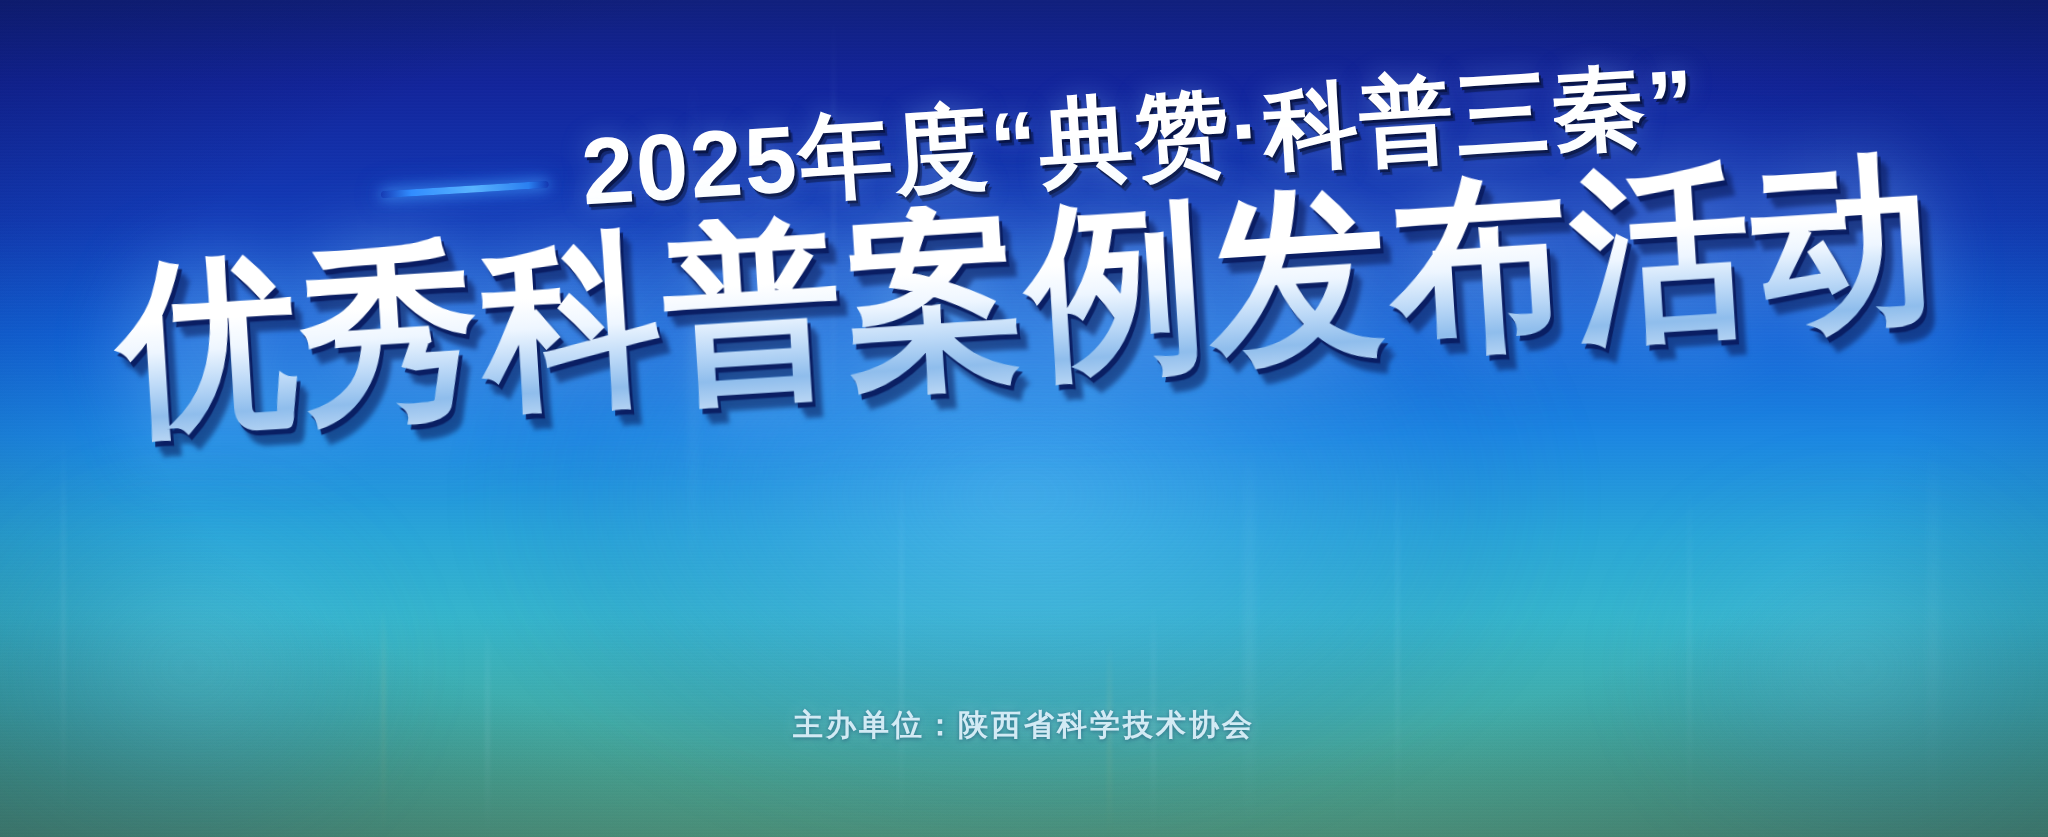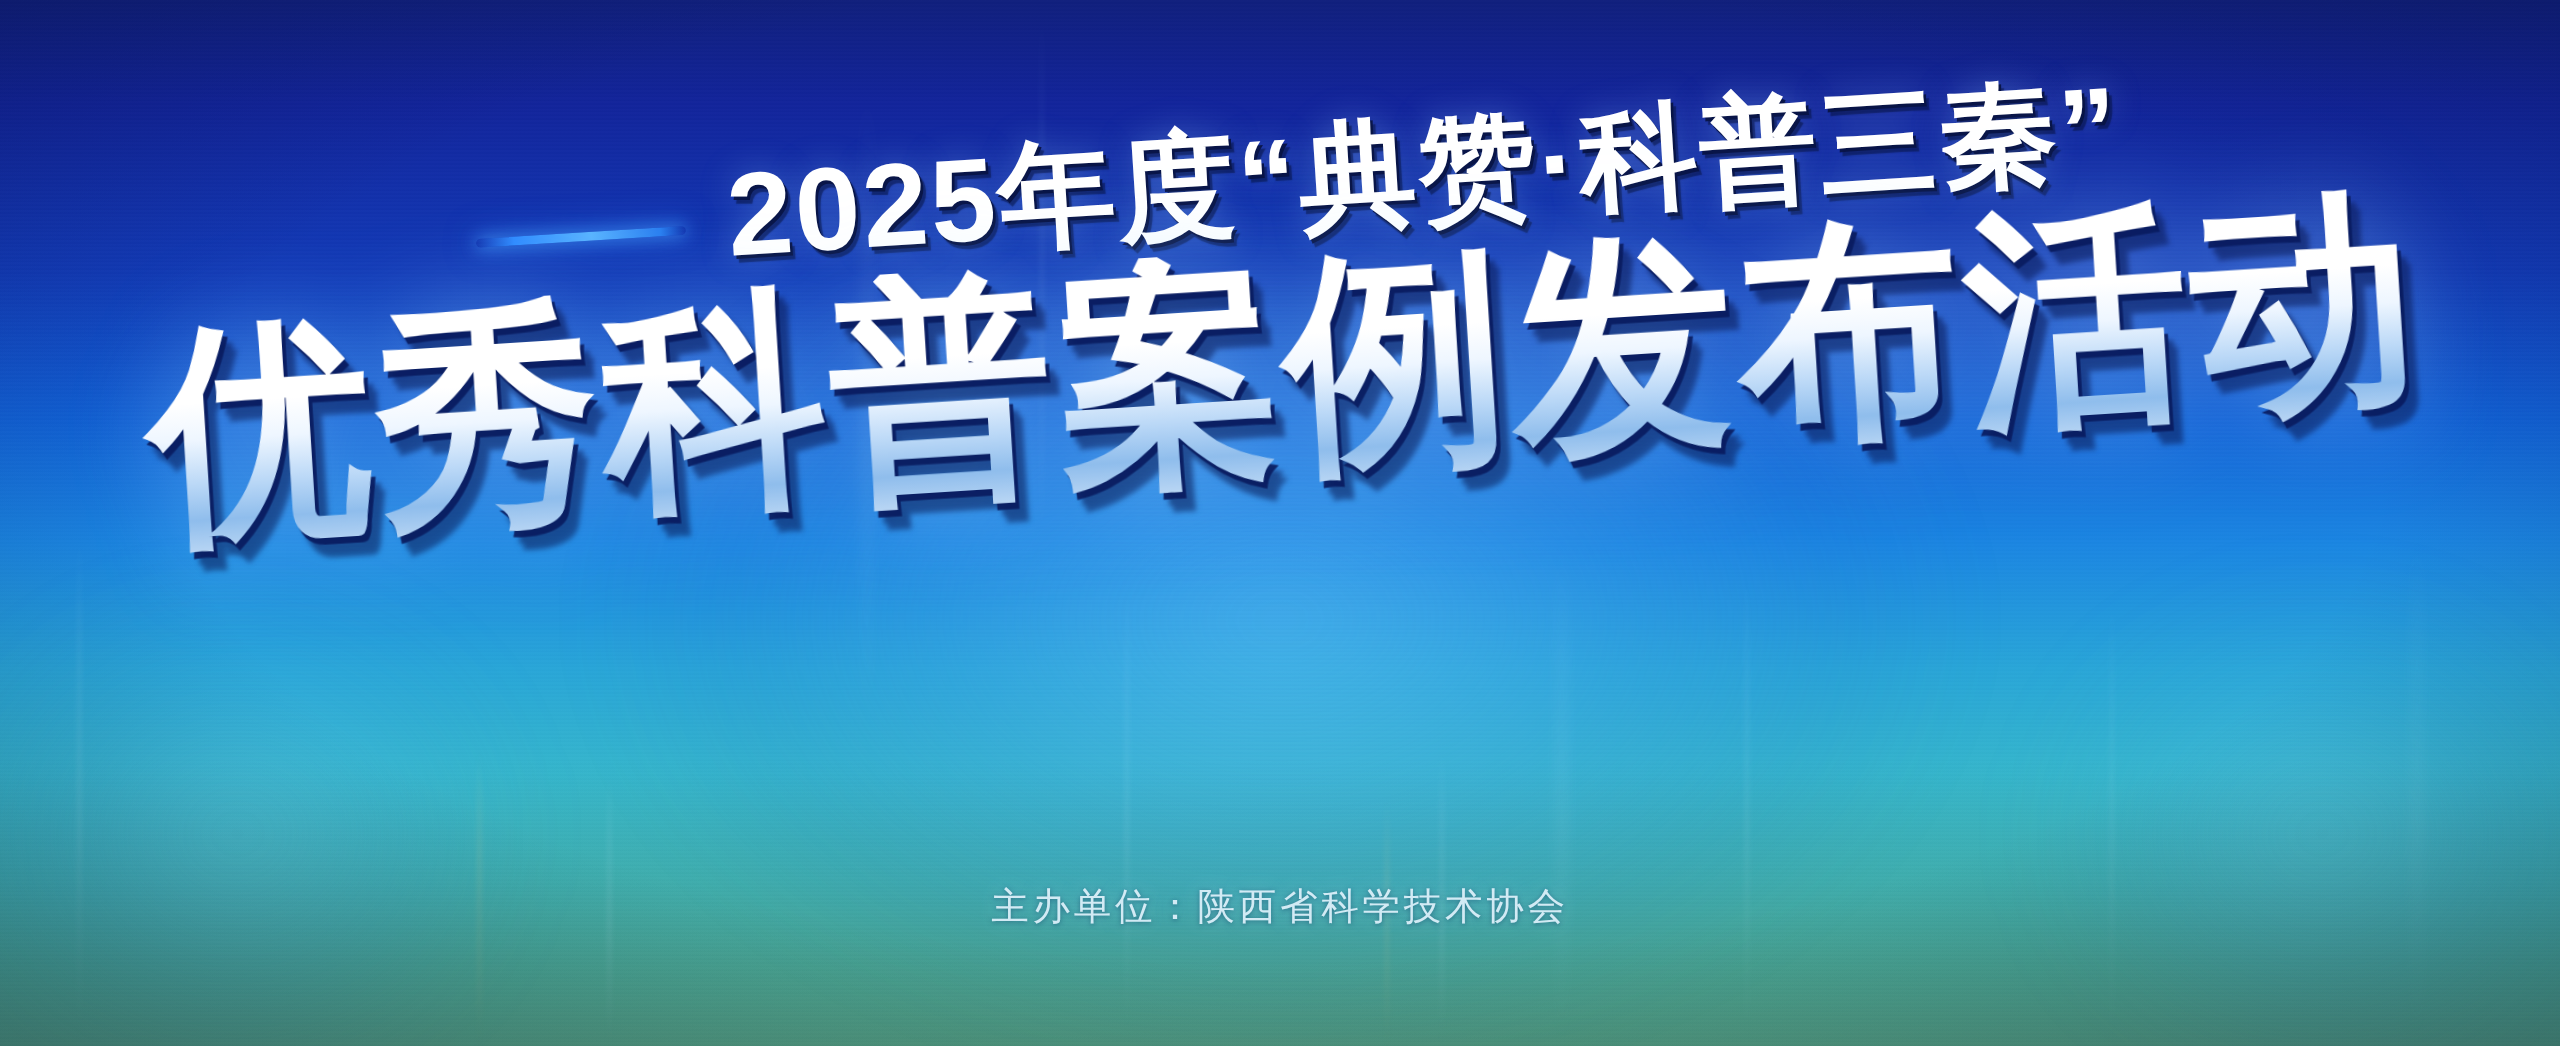--- a/index.html
+++ b/index.html
@@ -181,21 +181,21 @@
   }
 
   
   .host-line {
     position: absolute;
     left: 0; right: 0;
     top: 705px;
     text-align: center;
     font-size: 30px;
     letter-spacing: 3px;
-    font-weight: 400;
+    font-weight: 700;
     color: #dff1fb;
     opacity: .92;
     text-shadow: 0 1px 4px rgba(10,50,90,0.55), 0 0 16px rgba(190,235,255,0.35);
     pointer-events: none;
   }
 </style>
 </head>
 <body>
 
 <div id="stage">

